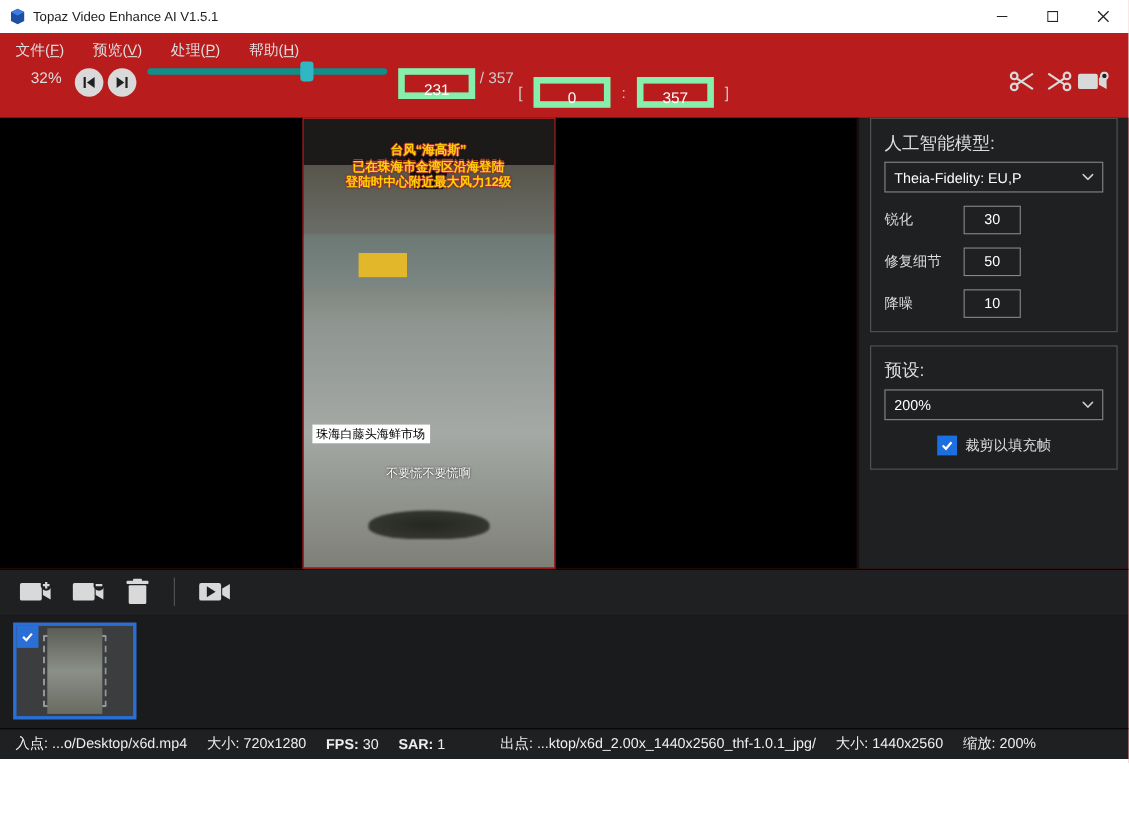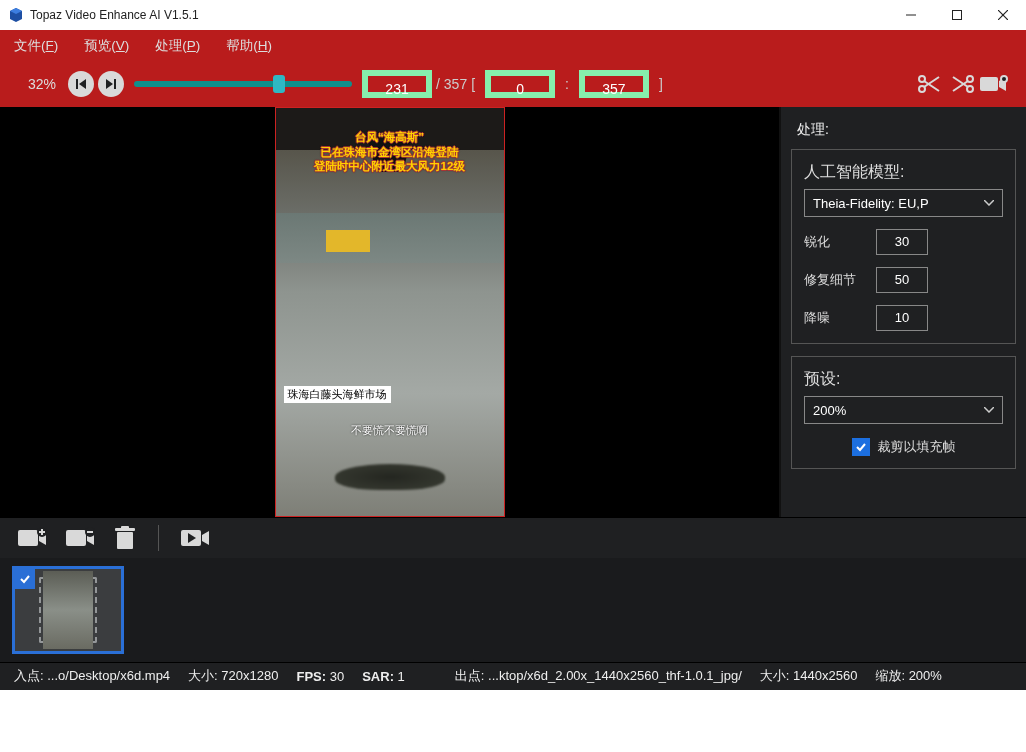--- a/index.html
+++ b/index.html
@@ -8,21 +8,21 @@
 .titlebar { height: 30px; background: #fff; display: flex; align-items: center; padding: 0 0 0 8px; font-size: 12px; color: #222; position: relative; }
 .titlebar .logo { width: 16px; height: 16px; margin-right: 6px; }
 .titlebar .controls { position: absolute; right: 0; top: 0; display: flex; }
 .titlebar .controls div { width: 46px; height: 30px; display: flex; align-items: center; justify-content: center; }
 
 .app { background: #b91c1c; color: #ddd; height: 660px; display: flex; flex-direction: column; }
 
 .menubar { height: 36px; display: flex; align-items: center; padding: 0 14px; gap: 26px; font-size: 13.5px; }
 .menubar span u { text-decoration: underline; }
 
-.toolbar { height: 52px; display: flex; align-items: center; padding: 0 18px 0 28px; gap: 4px; }
+.toolbar { height: 52px; display: flex; padding: 0 18px 0 28px; gap: 4px; }
 .zoom-pct { font-size: 14px; color: #ddd; margin-right: 8px; }
 .round-btn { width: 26px; height: 26px; border-radius: 50%; background: #d9d9d9; display: flex; align-items: center; justify-content: center; color: #1f2022; }
 .seek { flex: 0 0 218px; height: 6px; background: #0f8f8c; border-radius: 3px; position: relative; margin: 0 6px; }
 .seek .thumb { position: absolute; top: -6px; width: 12px; height: 18px; background: #2fb8c4; border-radius: 3px; }
 .numbox { width: 70px; height: 28px; border: 6px solid #86efac; background: transparent; color: #fff; text-align: center; font-size: 14px; line-height: 26px; }
 .slash { color: #ccc; font-size: 14px; }
 .seg { display: flex; align-items: center; gap: 10px; }
 .icon-btn { width: 28px; height: 24px; display: flex; align-items: center; justify-content: center; }
 
 .middle { display: flex; height: 440px; }
@@ -168,21 +168,20 @@
           <div>已在珠海市金湾区沿海登陆</div>
           <div>登陆时中心附近最大风力12级</div>
         </div>
         <div class="loc-label">珠海白藤头海鲜市场</div>
         <div class="sub">不要慌不要慌啊</div>
         <div class="darkblob"></div>
       </div>
     </div>
 
     <div class="sidepanel">
-      <div class="sp-section-title">处理:</div>
       <div class="sp-box">
         <span class="sp-label">人工智能模型:</span>
         <div class="sp-select">
           <span>Theia-Fidelity: EU,P</span>
           <span>
               <svg width="10" height="6">
                 <polyline points="0,0 5,5 10,0" fill="none" stroke="#ccc" stroke-width="1.5"></polyline>
               </svg>
             </span>
         </div>

